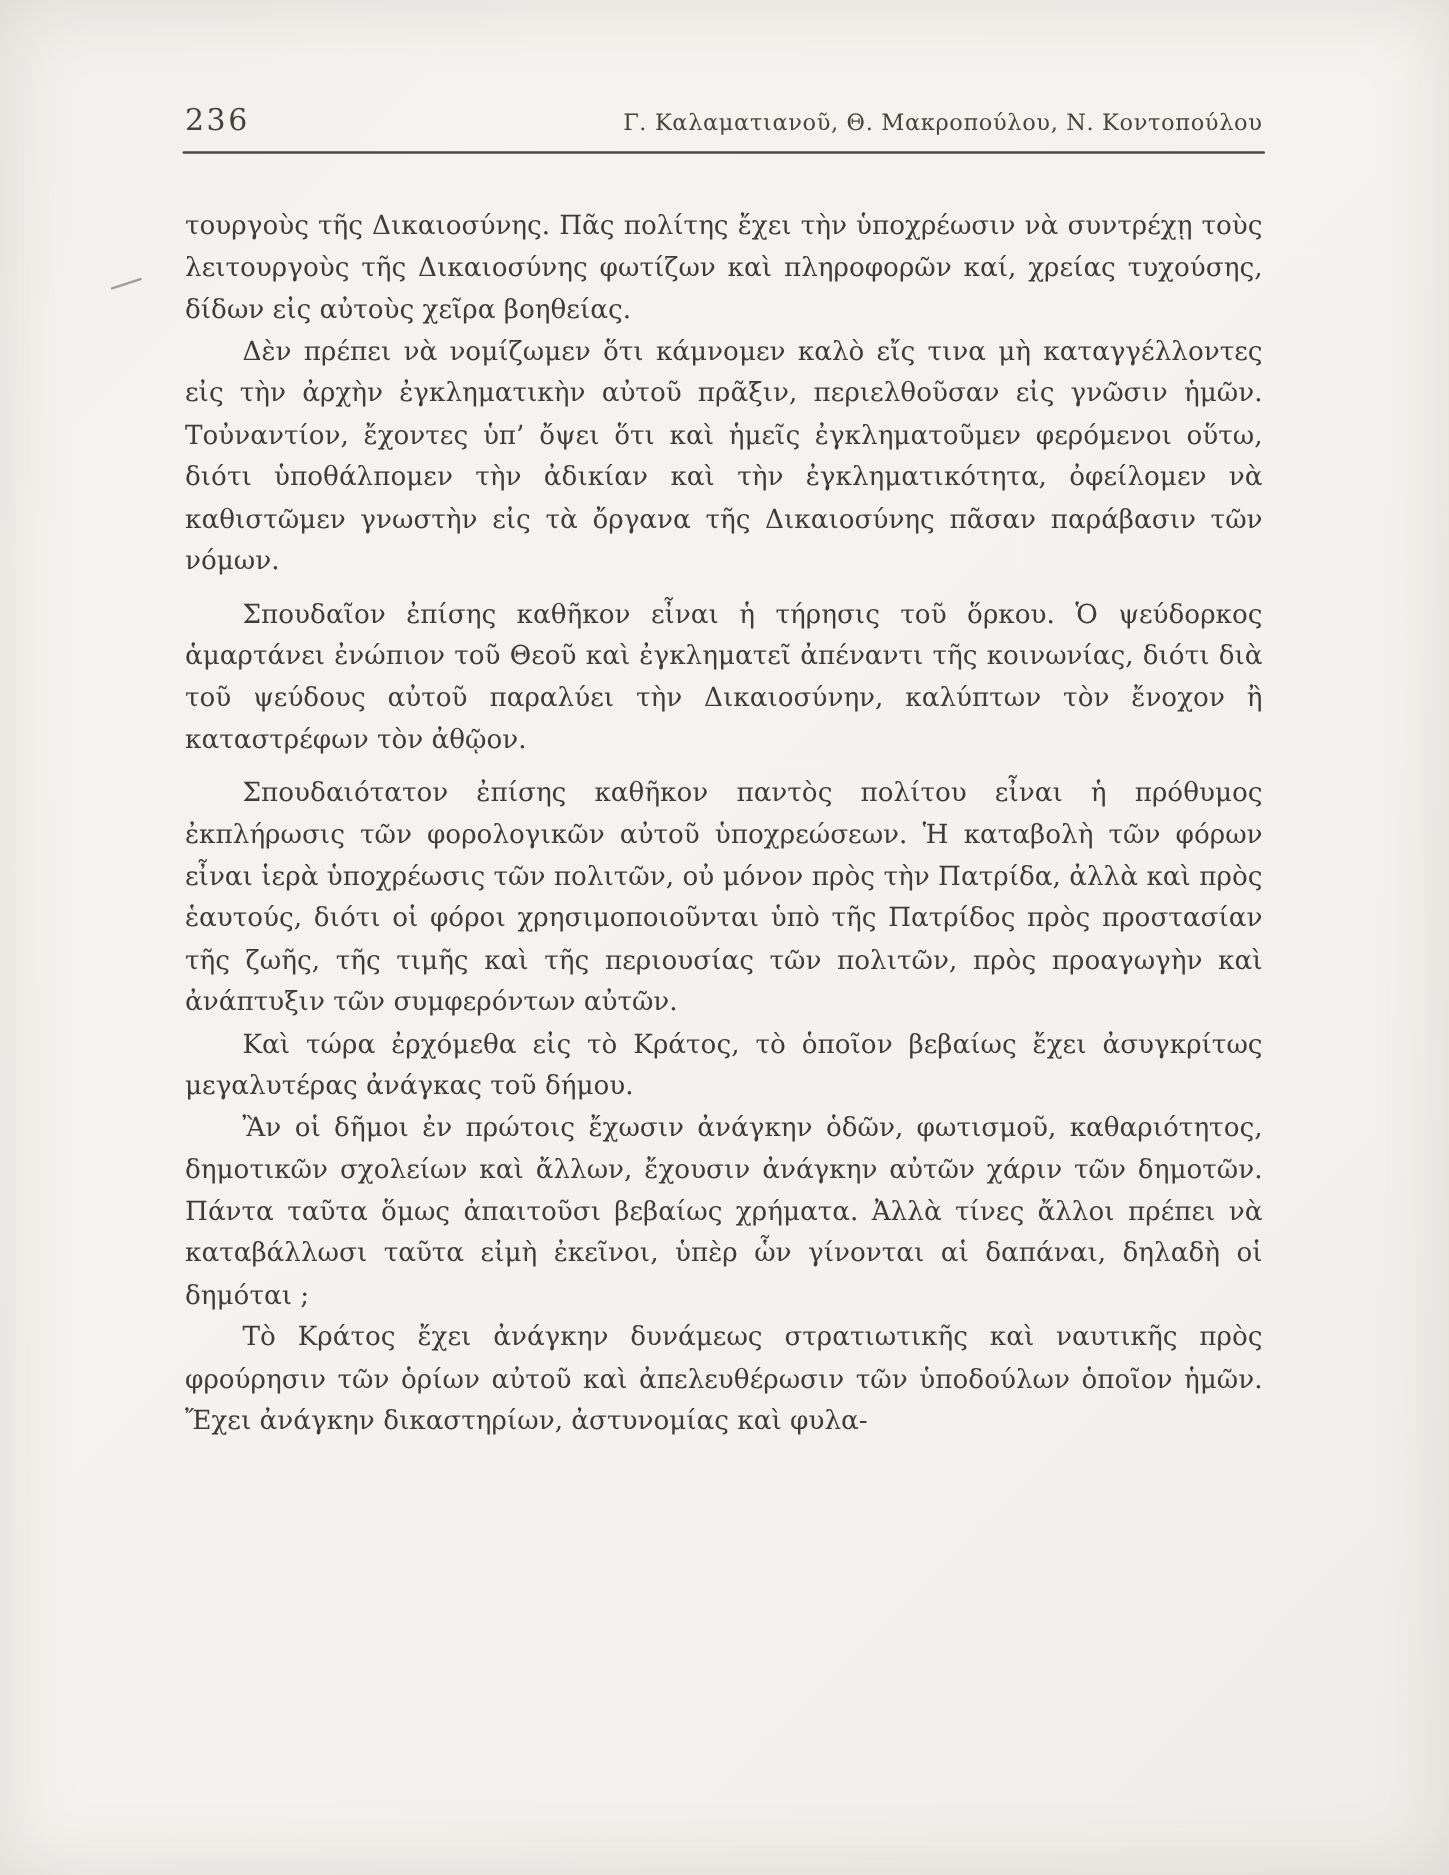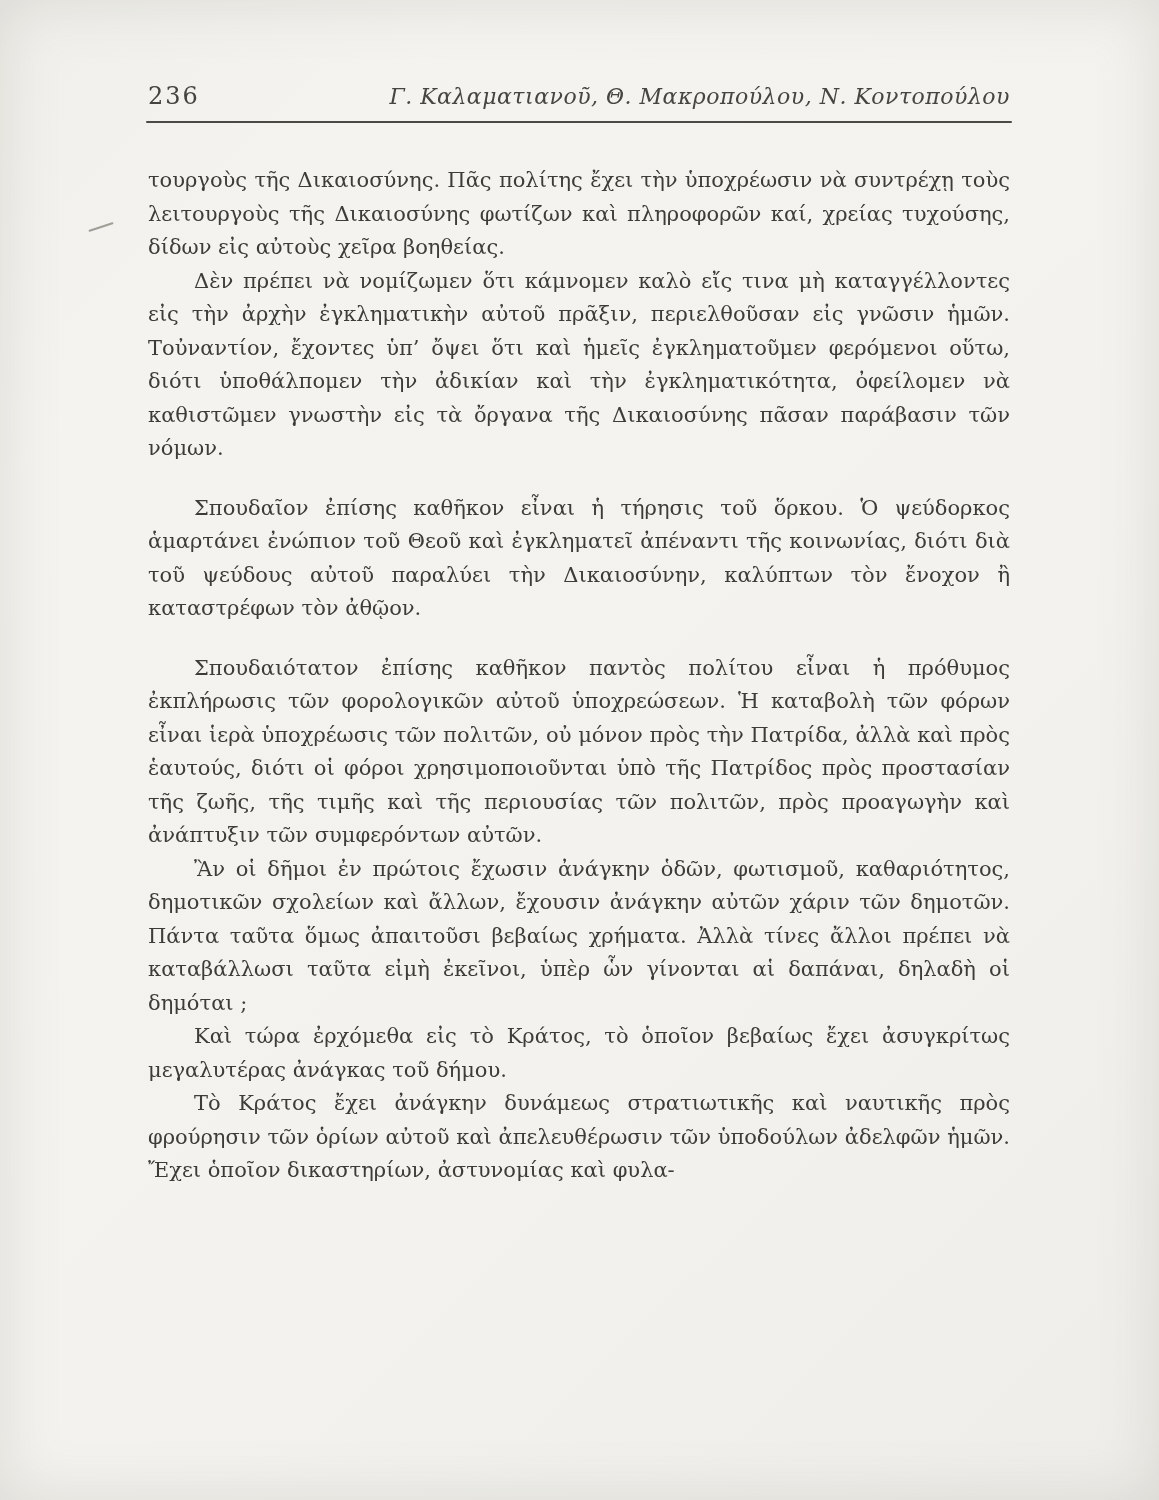--- a/index.html
+++ b/index.html
@@ -26,24 +26,23 @@
     justify-content: space-between;
     align-items: baseline;
     text-align: center;
   }
   .page-number {
     font-size: 24px;
     letter-spacing: 2px;
     color: #44443f;
   }
   .running-header {
-    font-size: 22px;
+    font-size: 18px;
     letter-spacing: 0.5px;
     color: #46453f;
-    font-style: italic;
   }
   .header-rule {
     position: absolute;
     left: 146px;
     top: 121px;
     width: 866px;
     height: 2px;
     background: #4a4944;
     border-radius: 1px;
   }
@@ -57,21 +56,21 @@
     text-align: justify;
     color: #3d3c38;
   }
   .body-text p {
     margin: 0;
   }
   .body-text p.indent {
     text-indent: 46px;
   }
   .body-text p.section-gap {
-    margin-top: 26px;
+    margin-top: 9px;
   }
   .pencil-mark {
     position: absolute;
     left: 88px;
     top: 226px;
     width: 26px;
     height: 2px;
     background: #8a8880;
     transform: rotate(-18deg);
     border-radius: 1px;
@@ -90,18 +89,18 @@
 
   <div class="header-rule"></div>
 
   <div class="pencil-mark"></div>
 
   <div class="body-text">
     <p class="continuation">τουργοὺς τῆς Δικαιοσύνης. Πᾶς πολίτης ἔχει τὴν ὑποχρέωσιν νὰ συντρέχῃ τοὺς λειτουργοὺς τῆς Δικαιοσύνης φωτίζων καὶ πληροφορῶν καί, χρείας τυχούσης, δίδων εἰς αὐτοὺς χεῖρα βοηθείας.</p>
     <p class="indent">Δὲν πρέπει νὰ νομίζωμεν ὅτι κάμνομεν καλὸ εἴς τινα μὴ καταγγέλλοντες εἰς τὴν ἀρχὴν ἐγκληματικὴν αὐτοῦ πρᾶξιν, περιελθοῦσαν εἰς γνῶσιν ἡμῶν. Τοὐναντίον, ἔχοντες ὑπ’ ὄψει ὅτι καὶ ἡμεῖς ἐγκληματοῦμεν φερόμενοι οὕτω, διότι ὑποθάλπομεν τὴν ἀδικίαν καὶ τὴν ἐγκληματικότητα, ὀφείλομεν νὰ καθιστῶμεν γνωστὴν εἰς τὰ ὄργανα τῆς Δικαιοσύνης πᾶσαν παράβασιν τῶν νόμων.</p>
     <p class="indent section-gap">Σπουδαῖον ἐπίσης καθῆκον εἶναι ἡ τήρησις τοῦ ὅρκου. Ὁ ψεύδορκος ἁμαρτάνει ἐνώπιον τοῦ Θεοῦ καὶ ἐγκληματεῖ ἀπέναντι τῆς κοινωνίας, διότι διὰ τοῦ ψεύδους αὐτοῦ παραλύει τὴν Δικαιοσύνην, καλύπτων τὸν ἔνοχον ἢ καταστρέφων τὸν ἀθῷον.</p>
     <p class="indent section-gap">Σπουδαιότατον ἐπίσης καθῆκον παντὸς πολίτου εἶναι ἡ πρόθυμος ἐκπλήρωσις τῶν φορολογικῶν αὐτοῦ ὑποχρεώσεων. Ἡ καταβολὴ τῶν φόρων εἶναι ἱερὰ ὑποχρέωσις τῶν πολιτῶν, οὐ μόνον πρὸς τὴν Πατρίδα, ἀλλὰ καὶ πρὸς ἑαυτούς, διότι οἱ φόροι χρησιμοποιοῦνται ὑπὸ τῆς Πατρίδος πρὸς προστασίαν τῆς ζωῆς, τῆς τιμῆς καὶ τῆς περιουσίας τῶν πολιτῶν, πρὸς προαγωγὴν καὶ ἀνάπτυξιν τῶν συμφερόντων αὐτῶν.</p>
+    <p class="indent">Καὶ τώρα ἐρχόμεθα εἰς τὸ Κράτος, τὸ ὁποῖον βεβαίως ἔχει ἀσυγκρίτως μεγαλυτέρας ἀνάγκας τοῦ δήμου.</p>
     <p class="indent">Ἂν οἱ δῆμοι ἐν πρώτοις ἔχωσιν ἀνάγκην ὁδῶν, φωτισμοῦ, καθαριότητος, δημοτικῶν σχολείων καὶ ἄλλων, ἔχουσιν ἀνάγκην αὐτῶν χάριν τῶν δημοτῶν. Πάντα ταῦτα ὅμως ἀπαιτοῦσι βεβαίως χρήματα. Ἀλλὰ τίνες ἄλλοι πρέπει νὰ καταβάλλωσι ταῦτα εἰμὴ ἐκεῖνοι, ὑπὲρ ὧν γίνονται αἱ δαπάναι, δηλαδὴ οἱ δημόται ;</p>
-    <p class="indent">Καὶ τώρα ἐρχόμεθα εἰς τὸ Κράτος, τὸ ὁποῖον βεβαίως ἔχει ἀσυγκρίτως μεγαλυτέρας ἀνάγκας τοῦ δήμου.</p>
-    <p class="indent">Τὸ Κράτος ἔχει ἀνάγκην δυνάμεως στρατιωτικῆς καὶ ναυτικῆς πρὸς φρούρησιν τῶν ὁρίων αὐτοῦ καὶ ἀπελευθέρωσιν τῶν ὑποδούλων ἀδελφῶν ἡμῶν. Ἔχει ὁποῖον δικαστηρίων, ἀστυνομίας καὶ φυλα-</p>
+    <p class="indent">Τὸ Κράτος ἔχει ἀνάγκην δυνάμεως στρατιωτικῆς καὶ ναυτικῆς πρὸς φρούρησιν τῶν ὁρίων αὐτοῦ καὶ ἀπελευθέρωσιν τῶν ὑποδούλων ὁποῖον ἡμῶν. Ἔχει ἀνάγκην δικαστηρίων, ἀστυνομίας καὶ φυλα-</p>
   </div>
 
 </div>
 
 </body></html>

